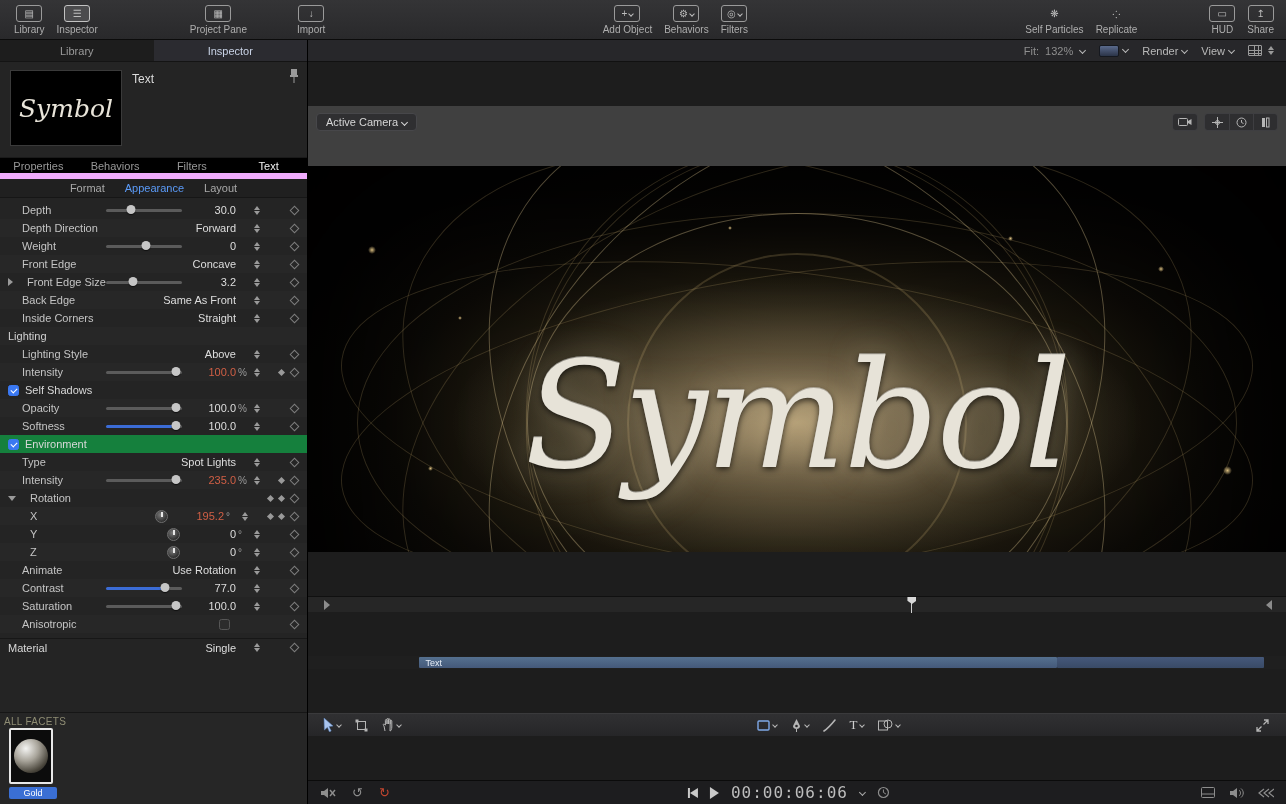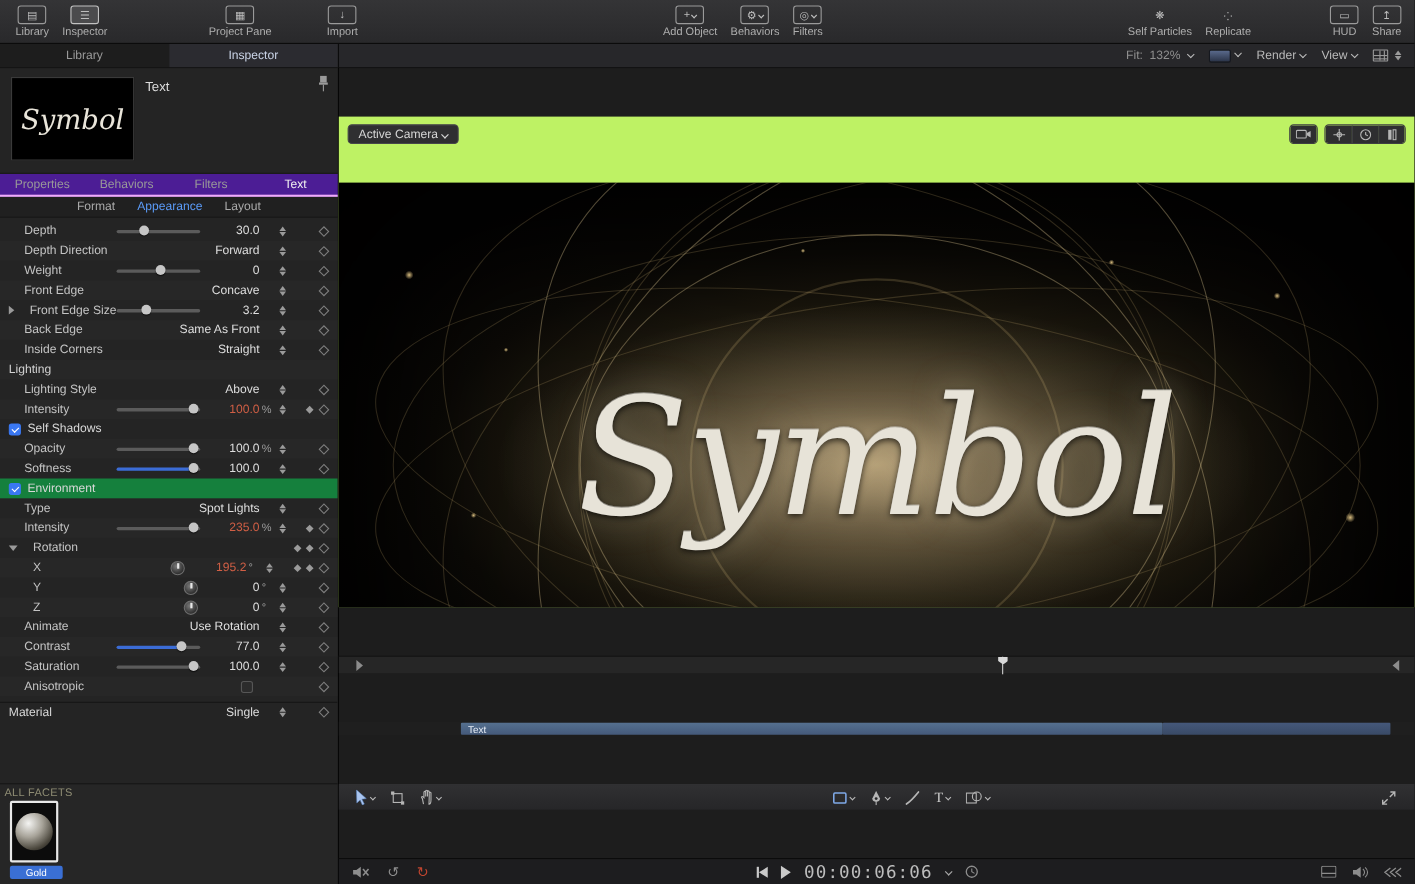--- a/index.html
+++ b/index.html
@@ -39,22 +39,22 @@
   .panel-tab.active { background:#2b2b30; color:#c9d3e6; }
 
   .preview { height:96px; background:#242424; display:flex; padding:8px 8px 8px 10px; position:relative;
     border-bottom:1px solid #1a1a1a; }
   .thumb { width:112px; height:76px; background:#000; border:1px solid #3a3a3a;
     display:flex; align-items:center; justify-content:center; }
   .thumb-text { font-family:"DejaVu Serif", serif; font-style:italic; font-size:25px; color:#e9e5da; }
   .preview-title { margin-left:10px; margin-top:2px; color:#dcdcdc; font-size:12px; }
   .pin { position:absolute; right:8px; top:6px; width:10px; height:16px; }
 
-  .insp-tabs { height:21px; display:flex; align-items:center; background:#4c1d95;
-    border-bottom:2px solid #f0abfc; }
+  .insp-tabs { height:21px; display:flex; align-items:center; background:#000000;
+    border-bottom:6px solid #f0abfc; }
   .insp-tab { flex:1; text-align:center; color:#989898; }
   .insp-tab.active { color:#f0f0f0; }
 
   .subtabs { height:19px; display:flex; align-items:center; justify-content:center; gap:20px;
     background:#202020; border-bottom:1px solid #161616; }
   .subtab { color:#a9a9a9; }
   .subtab.active { color:#5b9bf8; }
 
   .preset-bar { height:29px; display:flex; align-items:center; padding:0 8px;
     background:linear-gradient(#313131,#242424); border-bottom:1px solid #141414; }
@@ -114,21 +114,21 @@
     display:flex; align-items:center; justify-content:flex-end; gap:14px; padding:0 10px; color:#b9b9b9; }
   .fit-label { color:#8f8f8f; } .fit-value { color:#8f8f8f; margin-left:3px; }
   .swatch { width:20px; height:12px; border-radius:2px; background:linear-gradient(#5a6a8c,#2b3448);
     border:1px solid #15181f; display:inline-block; vertical-align:middle; }
   .grid-ico { width:14px; height:11px; border:1px solid #9a9a9a; border-radius:1px;
     background:linear-gradient(#9a9a9a,#9a9a9a) 0 3.5px/100% 1px no-repeat,
                linear-gradient(#9a9a9a,#9a9a9a) 0 7px/100% 1px no-repeat,
                linear-gradient(#9a9a9a,#9a9a9a) 4.5px 0/1px 100% no-repeat,
                linear-gradient(#9a9a9a,#9a9a9a) 9px 0/1px 100% no-repeat; }
 
-  .viewport { flex:1; position:relative; background:#bef264; overflow:hidden; }
+  .viewport { flex:1; position:relative; background:#404040; overflow:hidden; }
   .cam-menu { position:absolute; left:8px; top:7px; height:18px; display:flex; align-items:center;
     padding:0 9px; background:#2f2f31; border:1px solid #47474a; border-radius:4px; color:#d6d6d6; z-index:5; }
   .vp-btns { position:absolute; right:8px; top:7px; display:flex; gap:6px; z-index:5; }
   .vp-group { display:flex; border:1px solid #3e3e41; border-radius:4px; overflow:hidden; }
   .vp-btn { width:24px; height:16px; background:#2e2e30; display:flex; align-items:center; justify-content:center; }
   .vp-btn + .vp-btn { border-left:1px solid #3e3e41; }
 
   .scene { position:absolute; left:0; top:60px; width:100%; height:546px; overflow:hidden;
     background:radial-gradient(ellipse 58% 52% at 50% 47%, #8a734c 0%, #4d3f28 16%, #262012 42%, #0d0b07 72%, #050404 100%);
     box-shadow:inset 0 0 140px 70px rgba(0,0,0,.85); }

